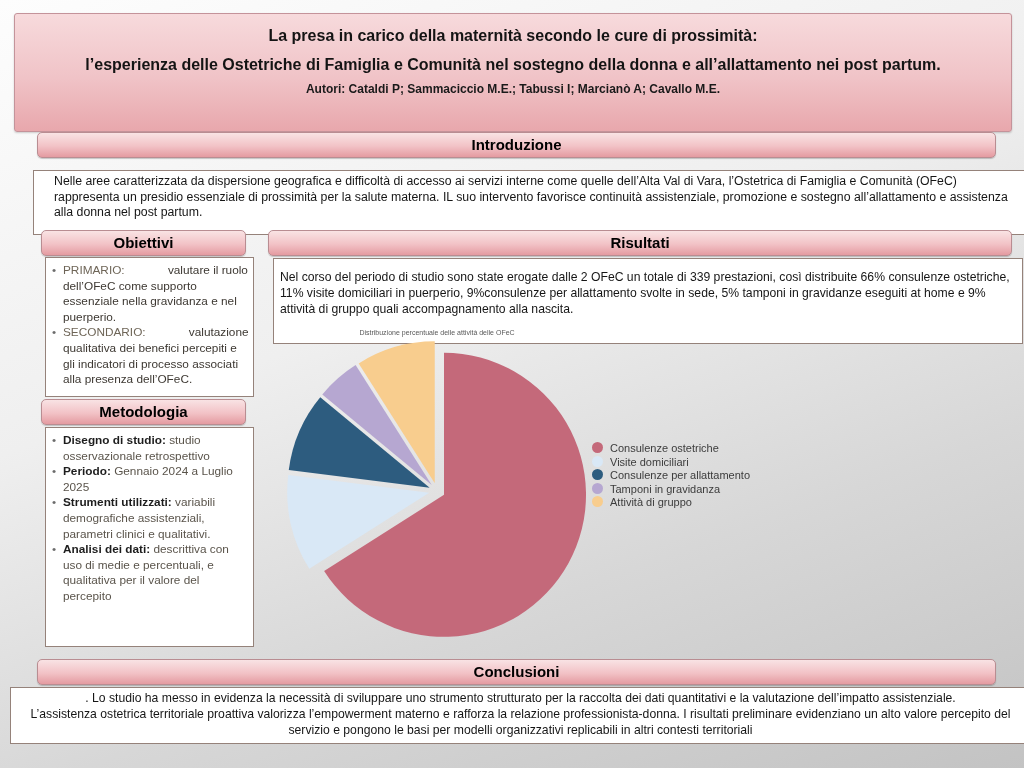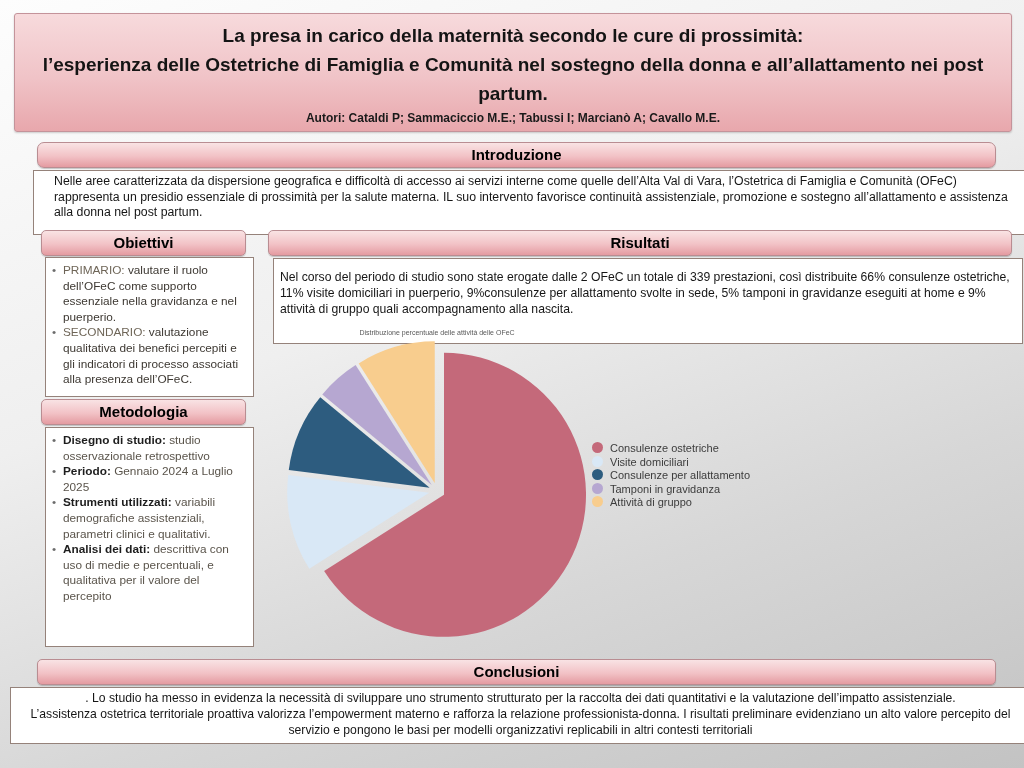--- a/index.html
+++ b/index.html
@@ -8,21 +8,21 @@
     position:relative;width:1024px;height:768px;overflow:hidden;
     background:linear-gradient(160deg,#fdfdfd 0%,#efefef 40%,#d7d7d7 70%,#c3c3c3 100%);
   }
   
   .header{
     position:absolute;left:14px;top:13px;width:996px;height:117px;
     background:linear-gradient(180deg,#f7dadc 0%,#f0c3c7 55%,#e8a7ac 100%);
     border:1px solid #c4939a;border-radius:3px;text-align:center;
     box-shadow:0 1px 2px rgba(0,0,0,.18);
   }
-  .title-line{font-size:19px;font-weight:bold;color:#141414;line-height:29px;padding:0 14px;}
+  .title-line{font-size:16px;font-weight:bold;color:#141414;line-height:29px;padding:0 14px;}
   .title-wrap{padding-top:7px;}
   .authors{font-size:12px;font-weight:bold;color:#1a1a1a;margin-top:3px;}
   .logo{
     position:absolute;right:11px;top:2px;width:86px;height:42px;background:#ffffff;
     border-radius:2px;display:flex;align-items:flex-start;justify-content:center;padding-top:2px;
   }
   .logo-crest{margin-top:3px;}
   .logo-right{margin-left:2px;text-align:center;}
   .logo-text{font-size:23px;font-weight:bold;line-height:26px;letter-spacing:-1px;}
   .logo-sub{font-size:4.5px;font-weight:bold;line-height:5px;white-space:nowrap;}
@@ -31,36 +31,36 @@
     position:absolute;height:24px;border-radius:5px;
     background:linear-gradient(180deg,#f9e3e4 0%,#f2c2c6 55%,#e49ba1 100%);
     border:1px solid #b98d92;box-shadow:0 1px 1px rgba(0,0,0,.2);
     text-align:center;font-size:15px;font-weight:bold;color:#000;line-height:23px;
   }
   
   .box{
     position:absolute;background:#ffffff;border:1px solid #95827a;
     color:#161616;overflow:hidden;
   }
-  .intro-bar{left:37px;top:142px;width:957px;border-radius:7px;}
+  .intro-bar{left:37px;top:132px;width:957px;}
   .intro-box{left:33px;top:170px;width:961px;height:57px;font-size:12.3px;line-height:15.5px;padding:3px 20px;}
   .ob-bar{left:41px;top:230px;width:203px;}
   .ob-box{left:45px;top:257px;width:199px;height:133px;padding:5px 4px 0 4px;}
   .met-bar{left:41px;top:399px;width:203px;}
   .met-box{left:45px;top:427px;width:199px;height:213px;padding:5px 4px 0 4px;}
   .ris-bar{left:268px;top:230px;width:742px;}
   .ris-box{left:273px;top:258px;width:736px;height:64px;font-size:12.2px;line-height:16px;padding:10px 6px;}
   .conc-bar{left:37px;top:659px;width:957px;}
   .conc-box{left:10px;top:687px;width:1003px;height:51px;font-size:12.2px;line-height:16px;text-align:center;padding:2px 8px;}
   
   .plist{list-style:none;margin:0;padding:0;font-size:11.8px;line-height:15.6px;}
   .plist li{position:relative;padding-left:13px;}
   .plist li::before{content:"\2022";position:absolute;left:2px;top:0;color:#6b6b6b;}
   .ob-label{color:#6e6557;}
-  .ob-text{color:#3d3832;}
+  .ob-text{color:#3d3832;margin-left:40px;}
   .met-label{color:#1d1d1d;font-weight:bold;}
   .met-text{color:#5a544b;}
   
   .chart-title{position:absolute;left:277px;top:329px;width:320px;text-align:center;font-size:7px;color:#595959;}
   #pie-svg{position:absolute;left:277px;top:337px;}
   .legend{position:absolute;left:592px;top:442px;}
   .lrow{display:flex;align-items:flex-start;height:13.6px;}
   .dot{width:11px;height:11px;border-radius:50%;flex:0 0 11px;margin-right:7px;}
   .llabel{font-size:11px;color:#3c3c3c;white-space:nowrap;}
 </style>

